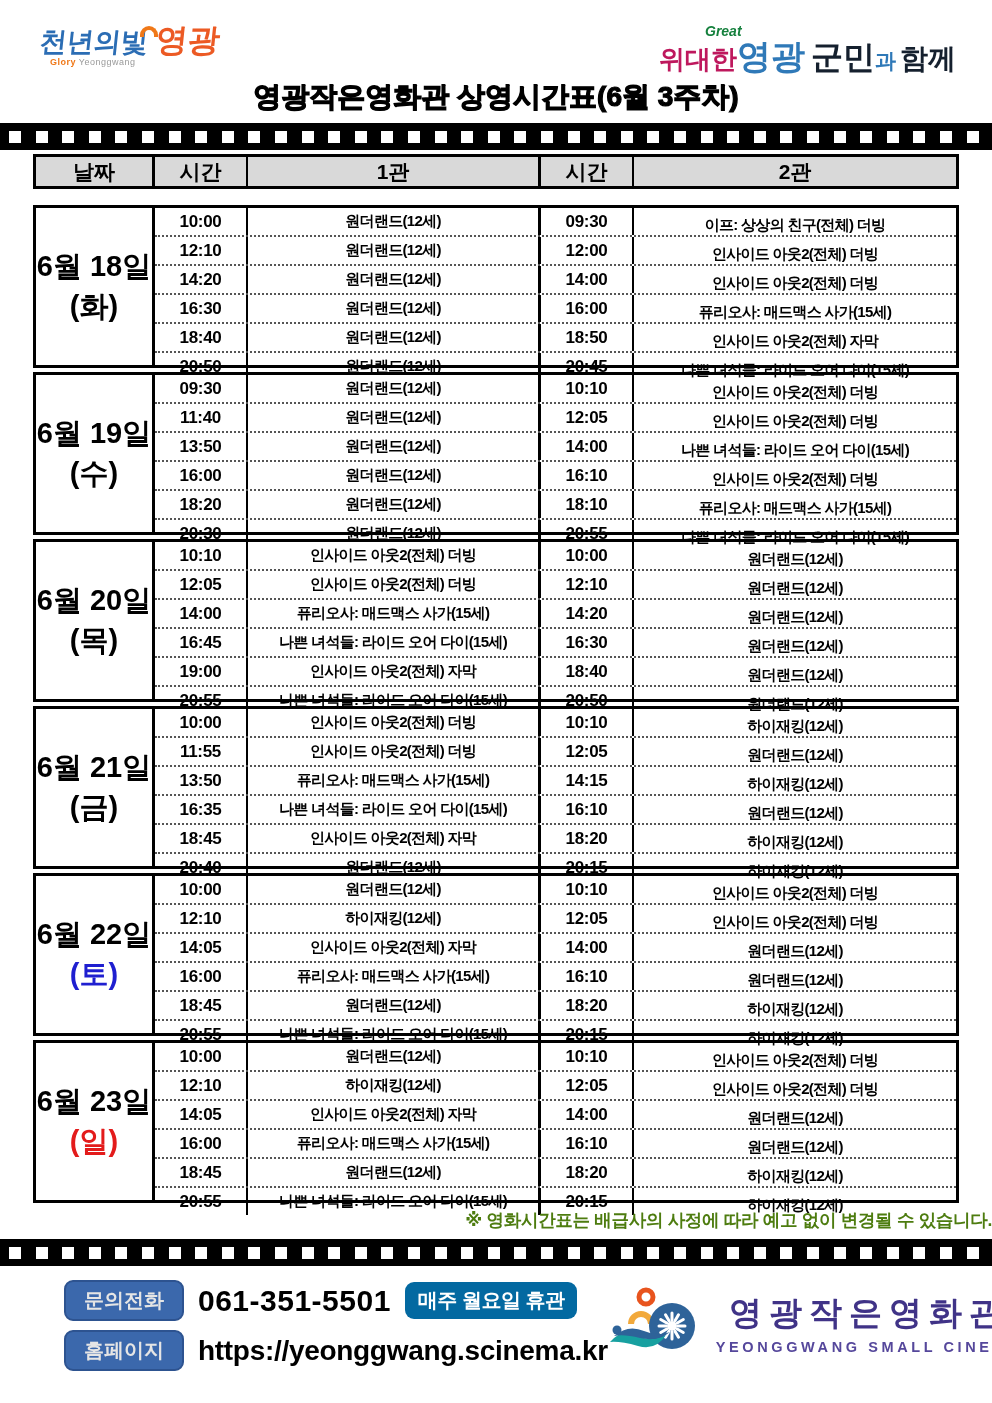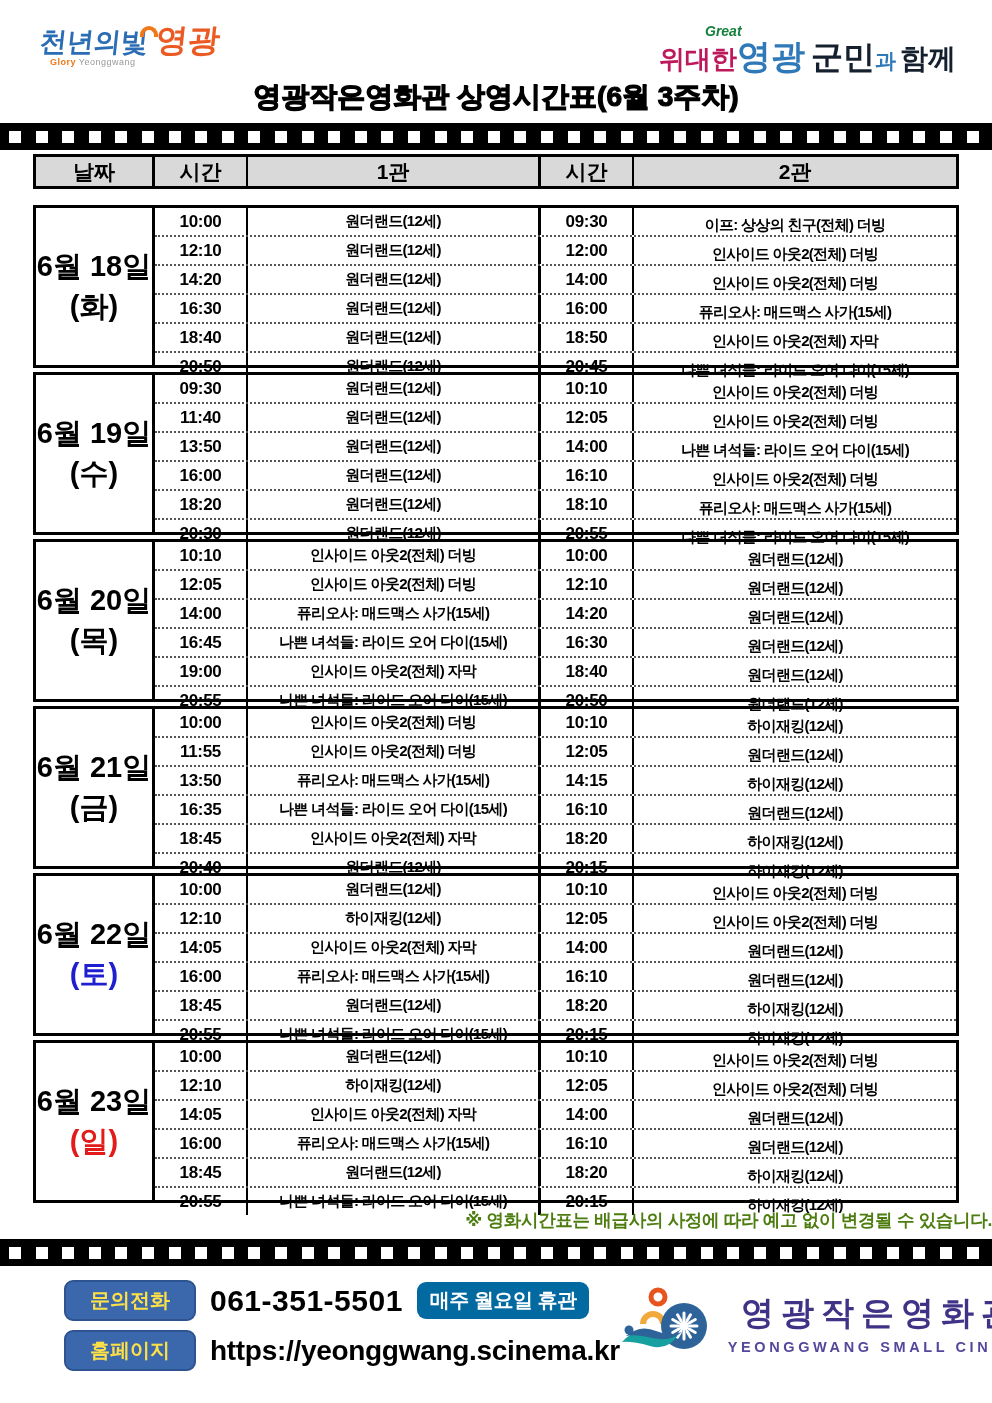--- a/index.html
+++ b/index.html
@@ -56,21 +56,21 @@
   .m2 { flex:1;margin-top:8px; }
 
   
   .notice { text-align:right; color:#4d7c0f; font-weight:bold; font-size:17.5px; margin-top:5px; letter-spacing:-0.3px; }
   .strip2 { margin-top:7px; }
 
   
   .contact { display:flex; justify-content:space-between; align-items:flex-start; margin:14px 46px 0 64px; }
   .contact-left { display:flex; flex-direction:column; gap:9px; }
   .contact-row { display:flex; align-items:center; gap:14px; }
-  .blue-btn { background:#3b68ac; color:#fde047; font-weight:bold; font-size:20px; width:132px; padding:5px 12px; text-align:center; border-radius:9px; border:2px solid #2d5390; }
+  .blue-btn { background:#3b68ac; color:#e5e5e5; font-weight:bold; font-size:20px; width:120px; padding:5px 12px; text-align:center; border-radius:9px; border:2px solid #2d5390; }
   .phone-number { font-size:30px; font-weight:bold; letter-spacing:.5px; }
   .red-badge { background:#0369a1; color:#fff; font-weight:bold; font-size:20px; padding:5px 13px; border-radius:9px; letter-spacing:-0.5px; }
   .homepage-url { font-size:28px; font-weight:bold; letter-spacing:-0.3px; }
   .cinema-logo { display:flex; align-items:center; gap:12px; margin-top:6px; }
   .cinema-text { display:flex; flex-direction:column; align-items:center; }
   .cinema-kr { color:#403387; font-size:33px; font-weight:bold; letter-spacing:7px; white-space:nowrap; }
   .cinema-en { color:#55479b; font-size:14.5px; letter-spacing:3.6px; font-weight:bold; margin-top:3px; white-space:nowrap; }
 </style>
 </head>
 <body>

